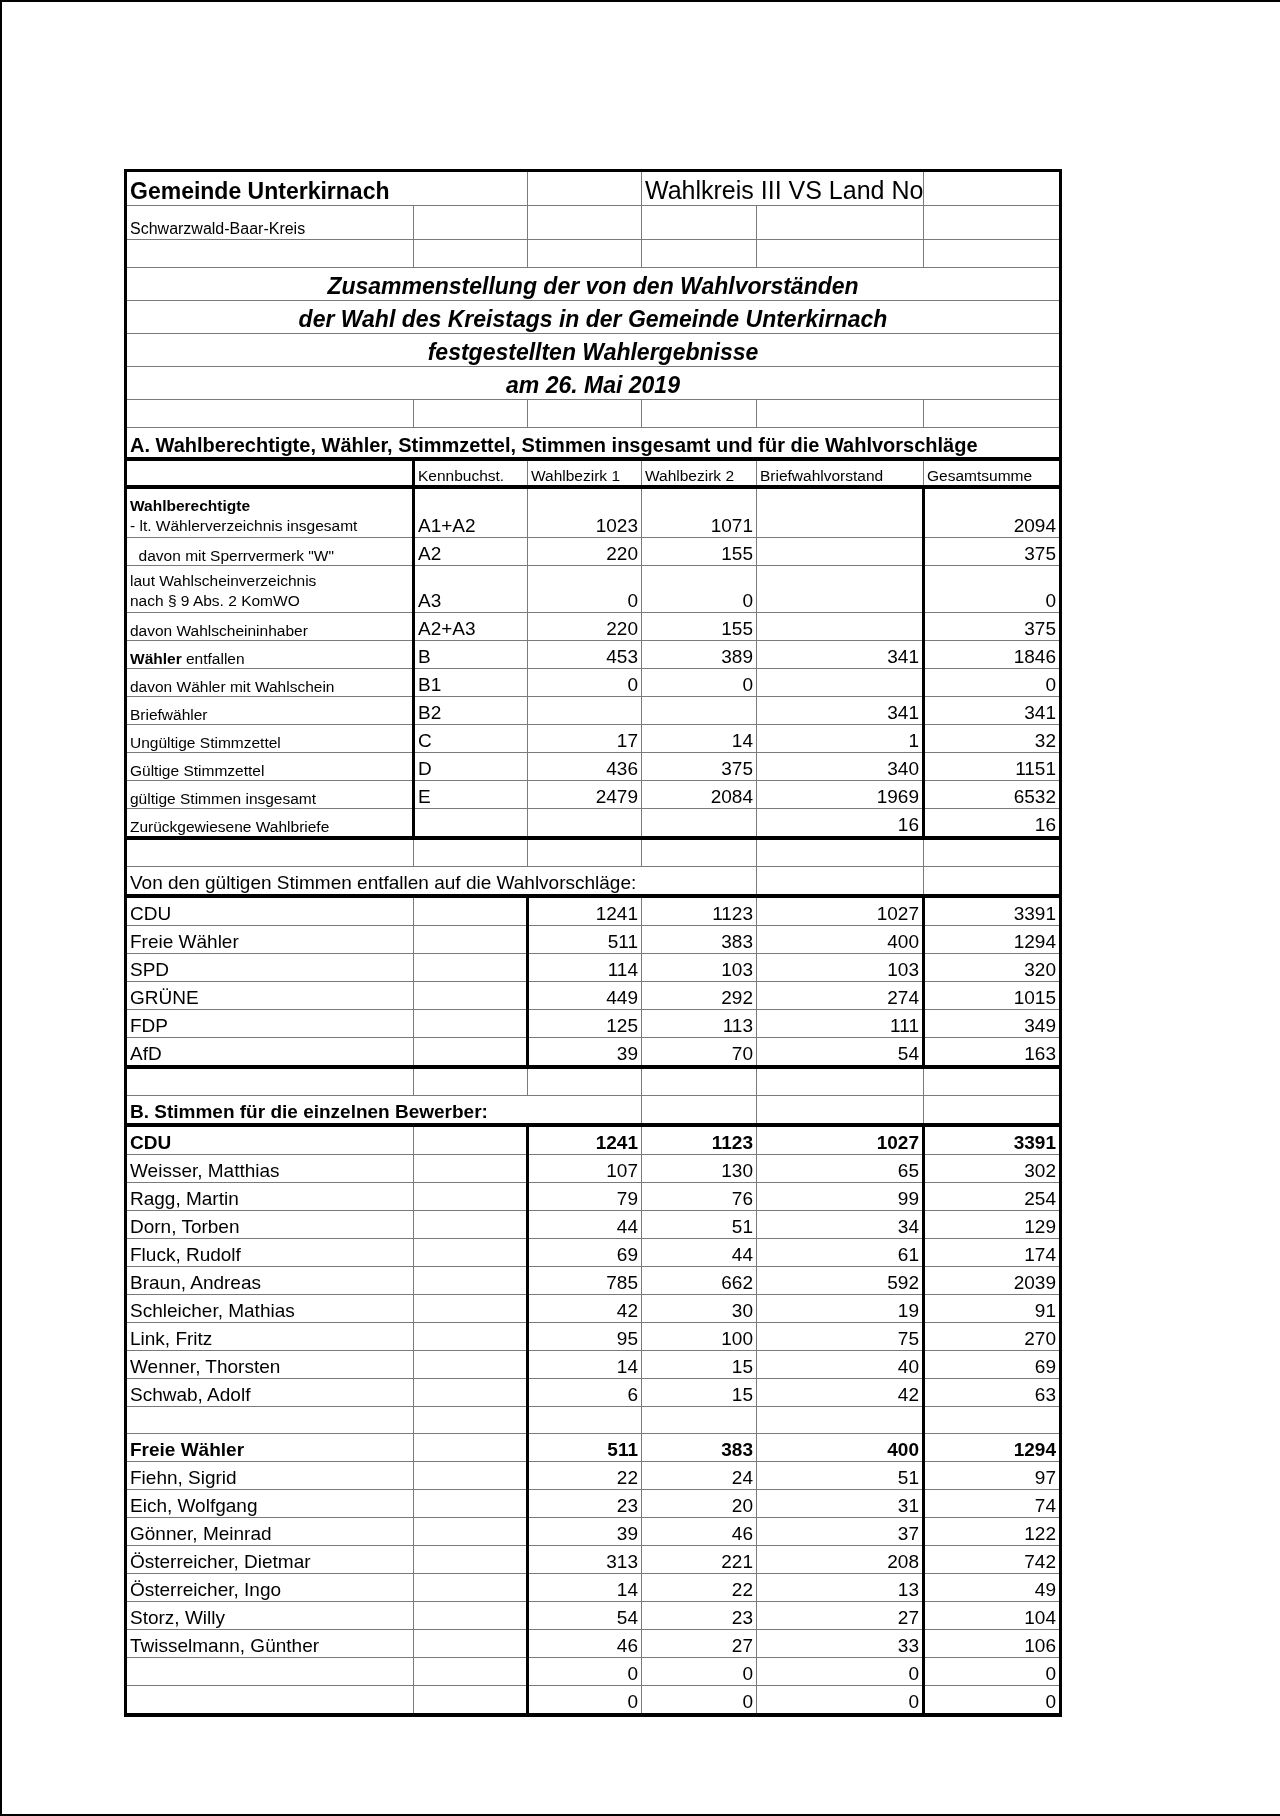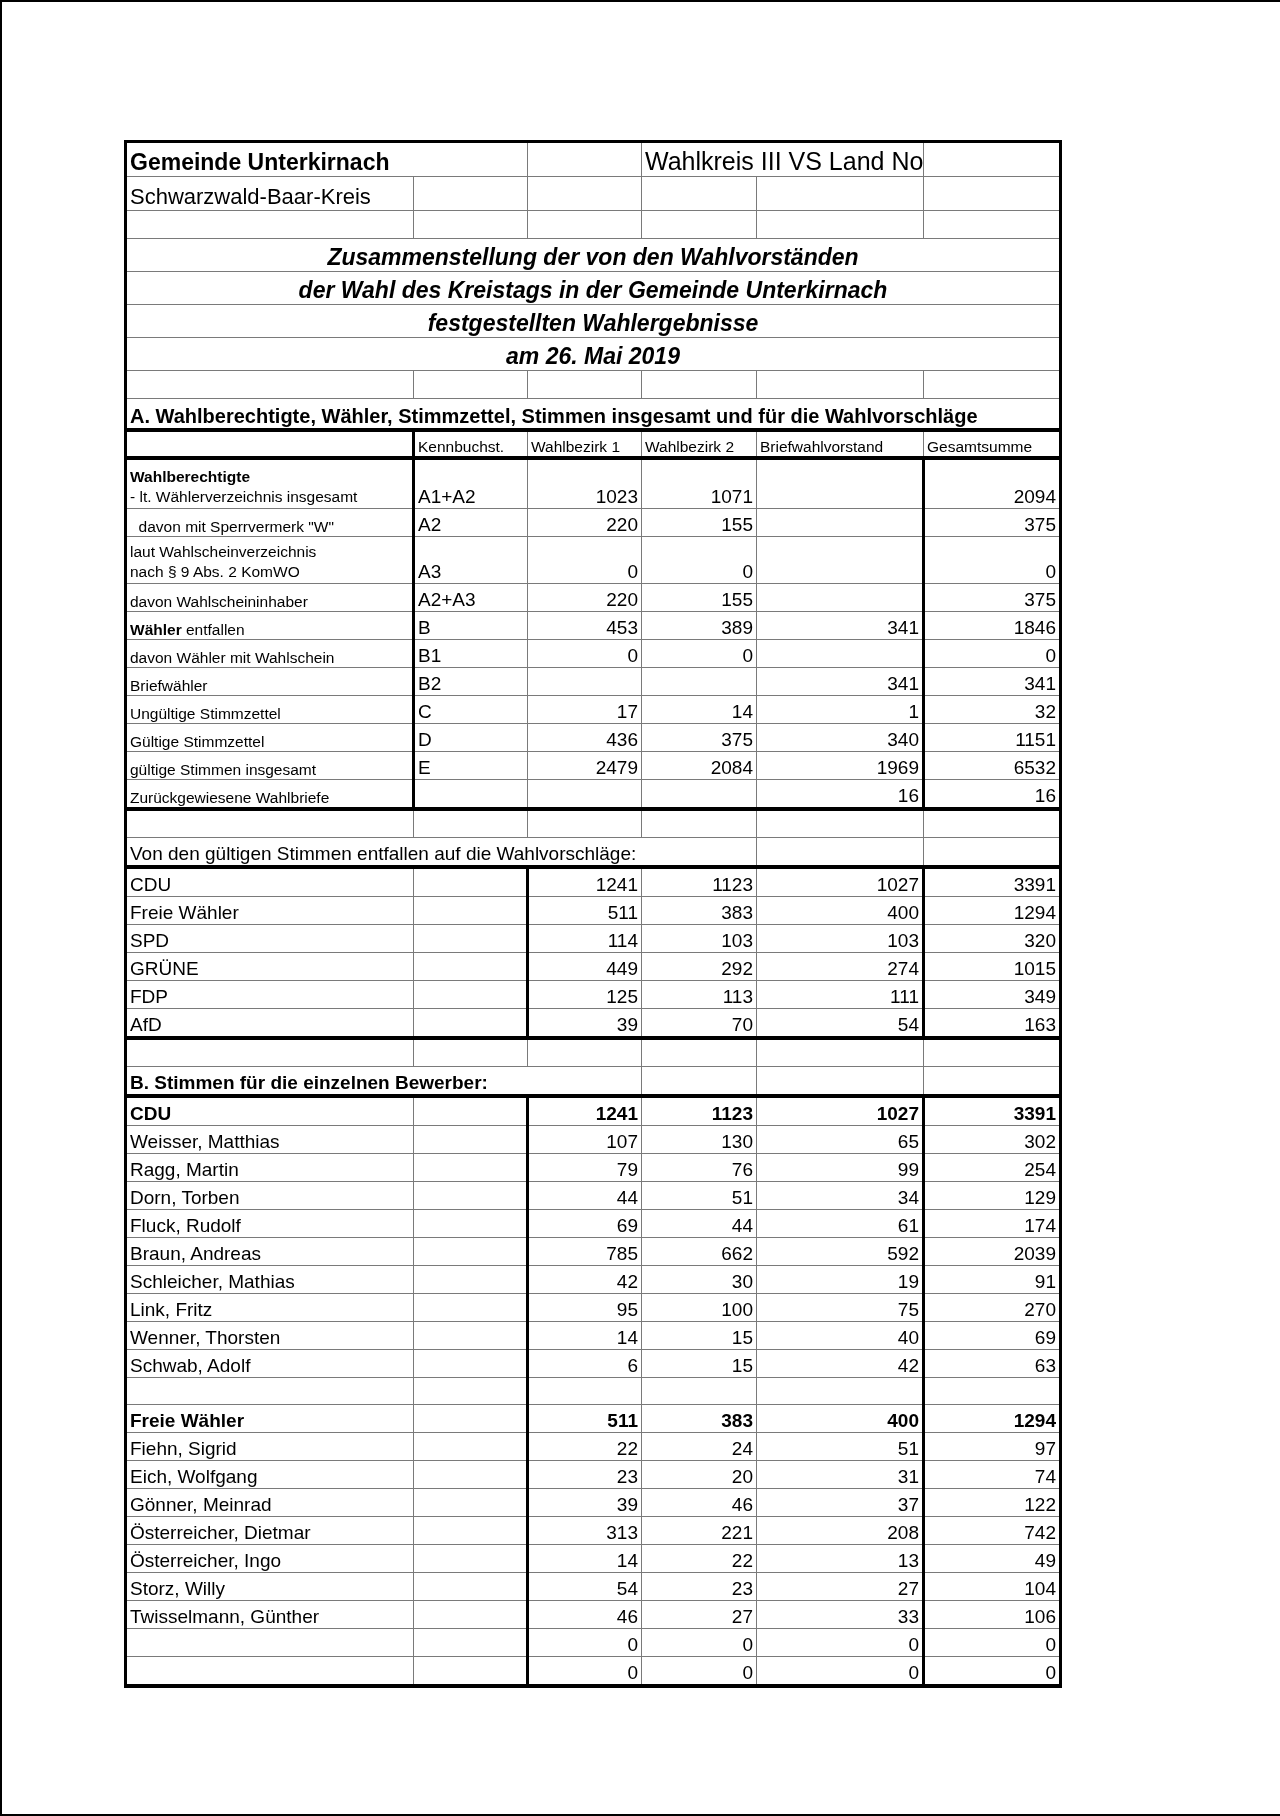--- a/index.html
+++ b/index.html
@@ -1,39 +1,39 @@
 <!DOCTYPE html>
 <html><head>
 <meta charset="utf-8">
 <style>
   html, body { margin: 0; padding: 0; background: #ffffff; }
   body { width: 1280px; height: 1816px; position: relative; overflow: hidden;
          font-family: "Liberation Sans", sans-serif; color: #000; }
   .frame { position: absolute; left: 0; top: 0; width: 1290px; height: 1812px;
            border-left: 2px solid #000; border-top: 2px solid #000; border-bottom: 2px solid #000; }
-  .sheet { position: absolute; left: 124px; top: 140px; width: 1104px; }
+  .sheet { position: absolute; left: 124px; top: 169px; width: 1104px; }
   table { border-collapse: collapse; table-layout: fixed; width: 935px; }
   col.c0 { width: 288px; } col.c1 { width: 114px; } col.c2 { width: 114px; }
   col.c3 { width: 115px; } col.c4 { width: 167px; } col.c5 { width: 137px; }
   td { border: 1px solid #7a7a7a; padding: 0 3px; height: 25px; font-size: 19px;
        white-space: nowrap; overflow: hidden; line-height: 1; vertical-align: bottom; padding-bottom: 2px; }
   td.num { text-align: right; }
   td.small { font-size: 15.5px; }
   td.bold { font-weight: bold; }
   .outer-left { border-left: 3px solid #000 !important; }
   .outer-right { border-right: 3px solid #000 !important; }
   .thick-right { border-right: 3px solid #000 !important; }
   .thick-top { border-top: 4px solid #000 !important; }
   .thick-bottom { border-bottom: 4px solid #000 !important; }
   tr.top-edge td { border-top: 3px solid #000; }
   tr.r-h33 td { height: 31px; }
   tr.r-title td { height: 30px; font-size: 23px; font-weight: bold; text-align: center; font-style: italic; }
   tr.r-sec td { height: 27px; }
   .h-title { font-size: 23px; font-weight: bold; }
-  .h-sub { font-size: 22px; }
+  .h-sub { font-size: 16px; }
   .h-wk { font-size: 25px; font-weight: normal; }
   .colhead td { font-size: 15.5px; height: 22px; }
   .two-line { line-height: 1.25; vertical-align: bottom; }
   .two-line span { display: block; }
   tr.party-row td { font-size: 19px; }
   tr.empty td { height: 24px; }
 </style>
 </head>
 <body>
 

